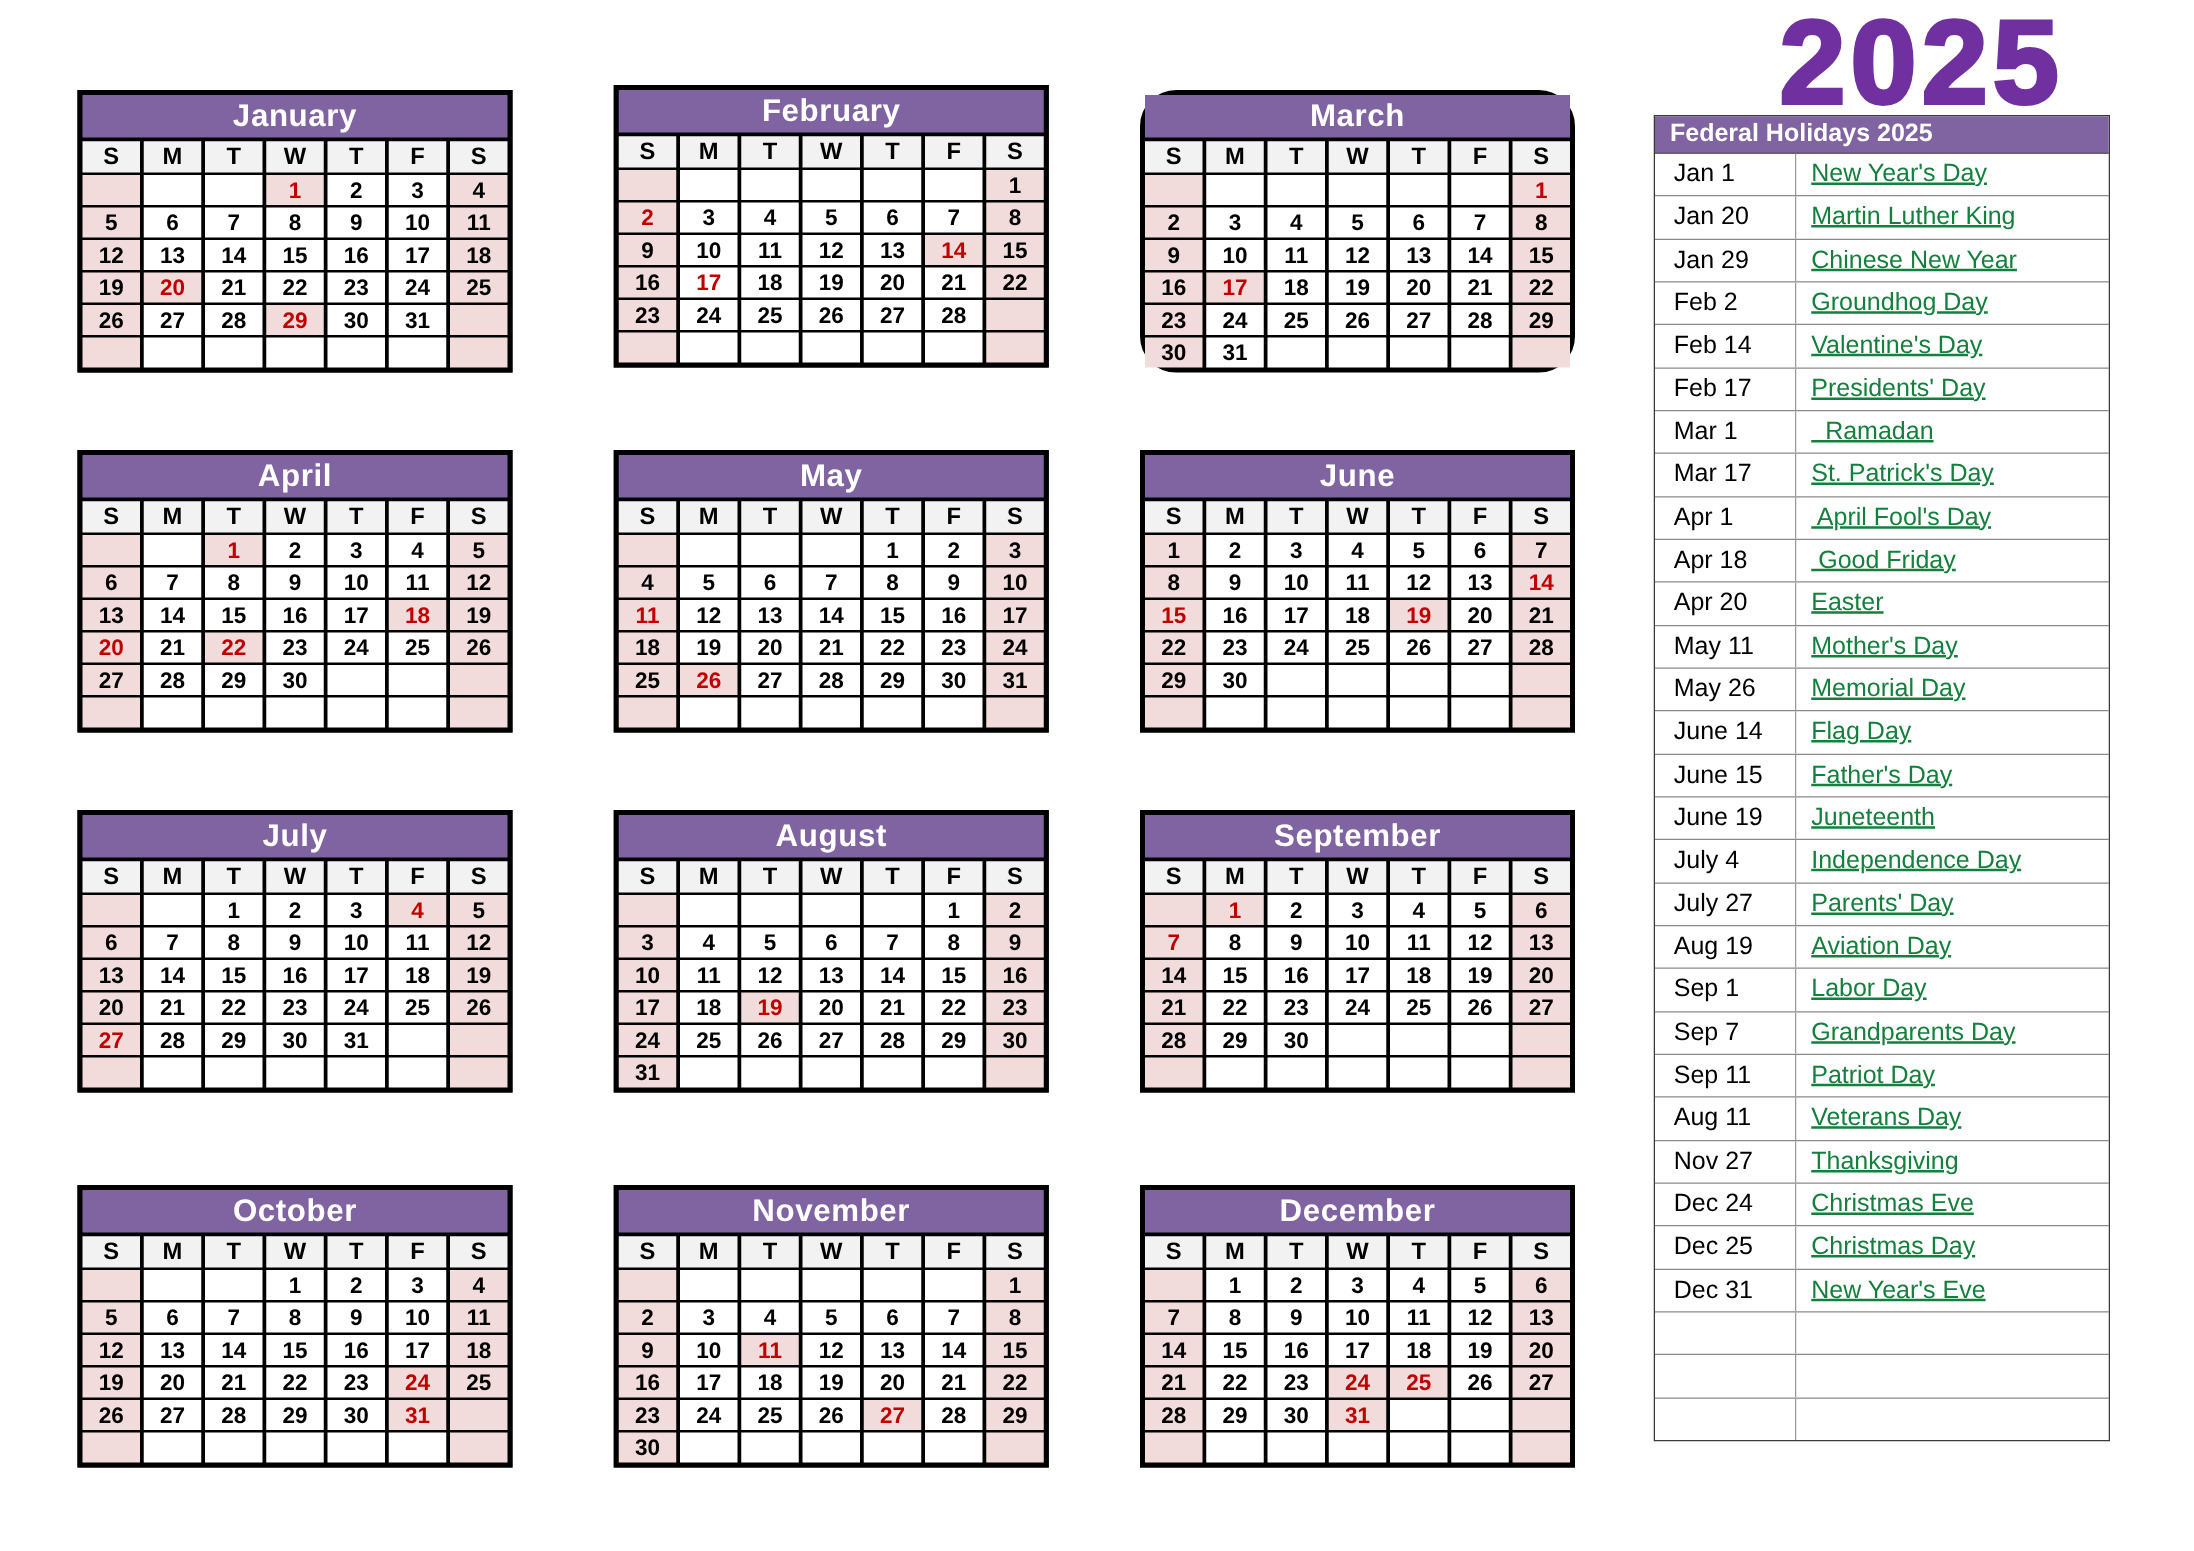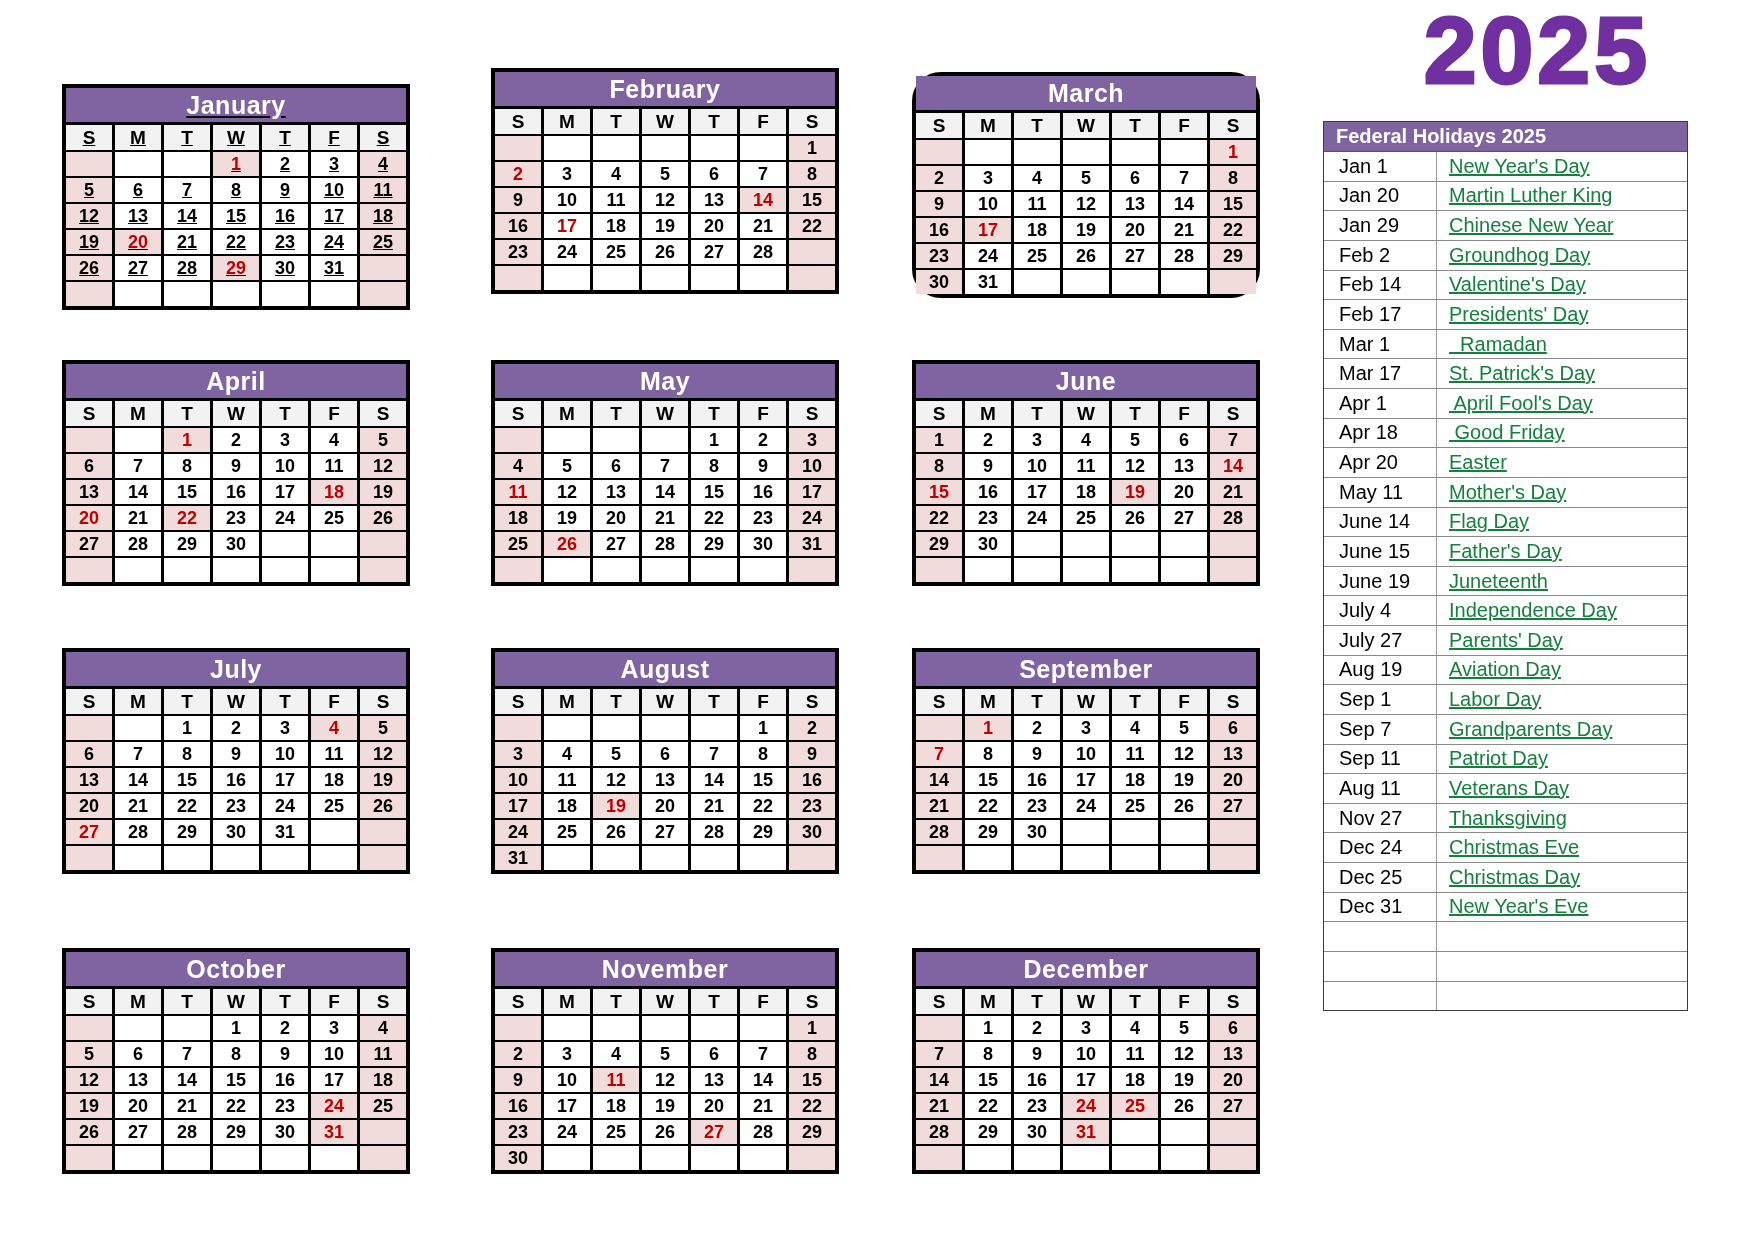--- a/index.html
+++ b/index.html
@@ -19,21 +19,21 @@
   }
   .m-grid{display:grid;grid-template-columns:repeat(7,1fr);column-gap:3px;row-gap:2px;}
   .cell{background:#fff;text-align:center;font-weight:bold;color:#000;}
   .wd{background:#F2F2F2;font-size:19px;height:25px;line-height:25px;}
   .day{font-size:18px;height:24px;line-height:24px;}
   .weekend{background:#F2DCDB;}
   .hol{background:#F2DCDB;color:#C00000;}
   .holnobg{color:#C00000;}
   
   .holidays{
-    position:absolute;left:1323px;top:121px;width:365px;height:890px;
+    position:absolute;left:1323px;top:92px;width:365px;height:1061px;
     border:1px solid #3a3a3a;box-sizing:border-box;display:flex;flex-direction:column;background:#fff;
   }
   .h-title{
     flex:0 0 29px;background:#8064A2;color:#fff;font-weight:bold;font-size:20px;
     line-height:29px;padding-left:12px;border-bottom:1px solid #555;
   }
   .h-rows{flex:1;display:flex;flex-direction:column;}
   .h-row{flex:1;display:flex;border-bottom:1px solid #8a8a8a;font-size:20px;}
   .h-row:last-child{border-bottom:none;}
   .h-date{
@@ -49,21 +49,21 @@
   
   .footer-link{
     position:absolute;left:1323px;top:1240px;width:365px;text-align:center;
     font-size:18px;color:#2B35AF;text-decoration:underline;cursor:pointer;
   }
 </style>
 </head>
 <body>
 
 <div id="months-container">
-    <div class="month" style="left: 62px; top: 84px; text-decoration: underline;">
+    <div class="month" style="left: 62px; top: 72px;">
       <div class="m-title">January</div>
       <div class="m-grid">
         <div class="cell wd">S</div>
         <div class="cell wd">M</div>
         <div class="cell wd">T</div>
         <div class="cell wd">W</div>
         <div class="cell wd">T</div>
         <div class="cell wd">F</div>
         <div class="cell wd">S</div>
         <div class="cell day weekend"></div>
@@ -751,20 +751,24 @@
       </div>
       <div class="h-row">
         <div class="h-date">Apr 20</div>
         <div class="h-name">Easter</div>
       </div>
       <div class="h-row">
         <div class="h-date">May 11</div>
         <div class="h-name">Mother's Day</div>
       </div>
       <div class="h-row">
+        <div class="h-date">May 26</div>
+        <div class="h-name">Memorial Day</div>
+      </div>
+      <div class="h-row">
         <div class="h-date">June 14</div>
         <div class="h-name">Flag Day</div>
       </div>
       <div class="h-row">
         <div class="h-date">June 15</div>
         <div class="h-name">Father's Day</div>
       </div>
       <div class="h-row">
         <div class="h-date">June 19</div>
         <div class="h-name">Juneteenth</div>

